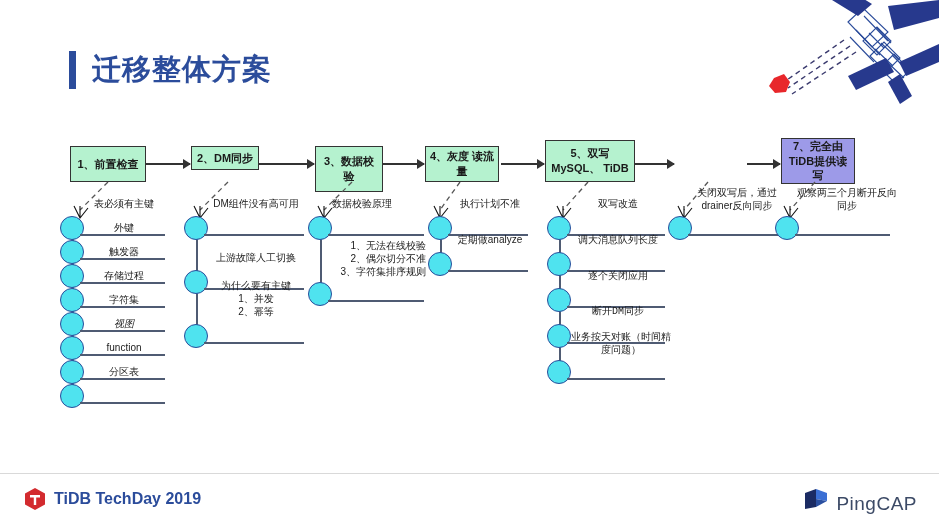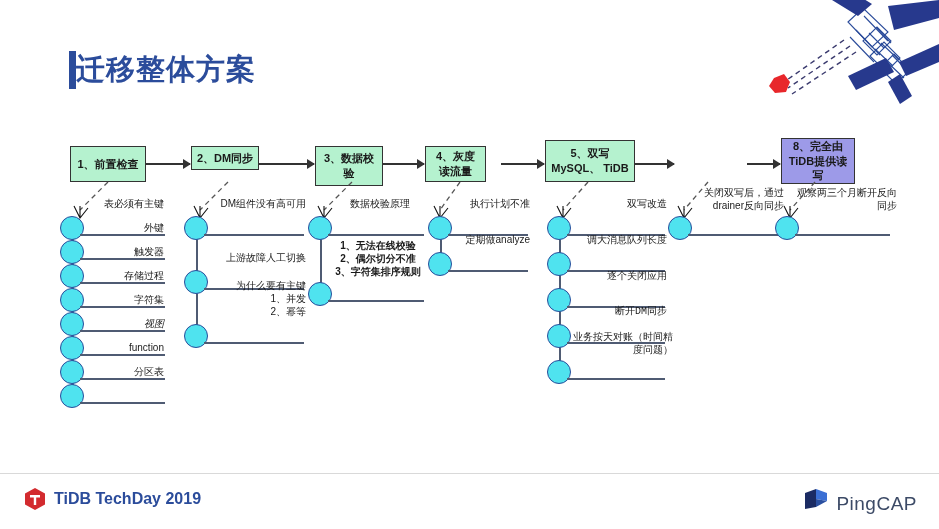--- a/index.html
+++ b/index.html
@@ -4,21 +4,21 @@
 <style>
   html,body{margin:0;padding:0;}
   body{
     width:939px;height:529px;background:#ffffff;
     font-family:"Liberation Sans","DejaVu Sans",sans-serif;
     overflow:hidden;position:relative;
   }
   .slide{position:absolute;inset:0;}
 
   
-  .title-wrap{position:absolute;left:33px;top:50px;display:flex;align-items:center;gap:0;padding-left:36px;}
+  .title-wrap{position:absolute;left:33px;top:50px;display:flex;align-items:center;gap:16px;padding-left:36px;}
   .title-bar{width:7px;height:38px;background:#2b4c9b;}
   .title-text{font-size:29px;font-weight:bold;color:#2b4c9b;letter-spacing:1px;white-space:nowrap;}
 
   
   .footer-line{position:absolute;left:0;right:0;top:473px;height:1px;background:#d9d9d9;}
   .brand-left{position:absolute;left:24px;top:487px;display:flex;align-items:center;gap:8px;}
   .brand-left .logo{width:22px;height:24px;position:relative;}
   .brand-left .logo svg{display:block;}
   .brand-left .label{font-size:16px;font-weight:bold;color:#2b4c9b;}
   .brand-right{position:absolute;right:22px;top:487px;display:flex;align-items:flex-end;gap:7px;}
@@ -52,23 +52,23 @@
   .col{position:absolute;}
   .stem{position:absolute;width:2px;background:#4f5b73;left:12px;}
   .item{position:absolute;left:0;}
   .dot{
     position:absolute;left:0;top:0;width:24px;height:24px;border-radius:50%;
     background:#4fe3ef;border:1.3px solid #2b4c9b;box-sizing:border-box;
   }
   .rule{position:absolute;left:20px;height:2px;background:#4f5b73;top:18px;}
   .txt{
     position:absolute;left:24px;bottom:0;font-size:10px;color:#1a1a1a;
-    line-height:1.3;white-space:pre-line;text-align:right;
-  }
-  .txt.left{text-align:center;font-weight:bold;}
+    line-height:1.3;white-space:pre-line;text-align:center;
+  }
+  .txt.left{text-align:right;}
   .dash{position:absolute;}
 </style>
 </head>
 <body>
 
 <div class="slide">
 
   <div class="satellite">
     <svg width="179" height="122" viewBox="0 0 179 122">
       <g fill="none" stroke="#2b4c9b" stroke-width="1.1">
@@ -103,32 +103,32 @@
   </div>
 
   <div class="flow">
 
     <div class="node" style="left:70px;top:146px;width:76px;height:36px;">
       <span>1、前置检查</span>
     </div>
     <div class="node" style="left:191px;top:146px;width:68px;height:24px;">
       <span>2、DM同步</span>
     </div>
-    <div class="node" style="left:315px;top:146px;width:68px;height:40px;">
+    <div class="node" style="left:315px;top:146px;width:68px;height:46px;">
       <span>3、数据校验</span>
     </div>
-    <div class="node" style="left:425px;top:146px;width:61px;height:36px;">
+    <div class="node" style="left:425px;top:146px;width:74px;height:36px;">
       <span>4、灰度 读流量</span>
     </div>
     <div class="node" style="left:545px;top:140px;width:90px;height:42px;flex-direction:column;">
       <span>5、双写</span>
       <span class="l2">MySQL、 TiDB</span>
     </div>
     <div class="node purple" style="left:781px;top:138px;width:74px;height:46px;flex-direction:column;">
-      <span>8、完全由</span>
+      <span>7、完全由</span>
       <span class="l2">TiDB提供读写</span>
     </div>
 
     <div class="arrow" style="left:146px;top:163px;width:44px;"></div>
     <div class="arrow" style="left:259px;top:163px;width:55px;"></div>
     <div class="arrow" style="left:383px;top:163px;width:41px;"></div>
     <div class="arrow" style="left:501px;top:163px;width:43px;"></div>
     <div class="arrow" style="left:635px;top:163px;width:39px;"></div>
     <div class="arrow" style="left:747px;top:163px;width:33px;"></div>
 

